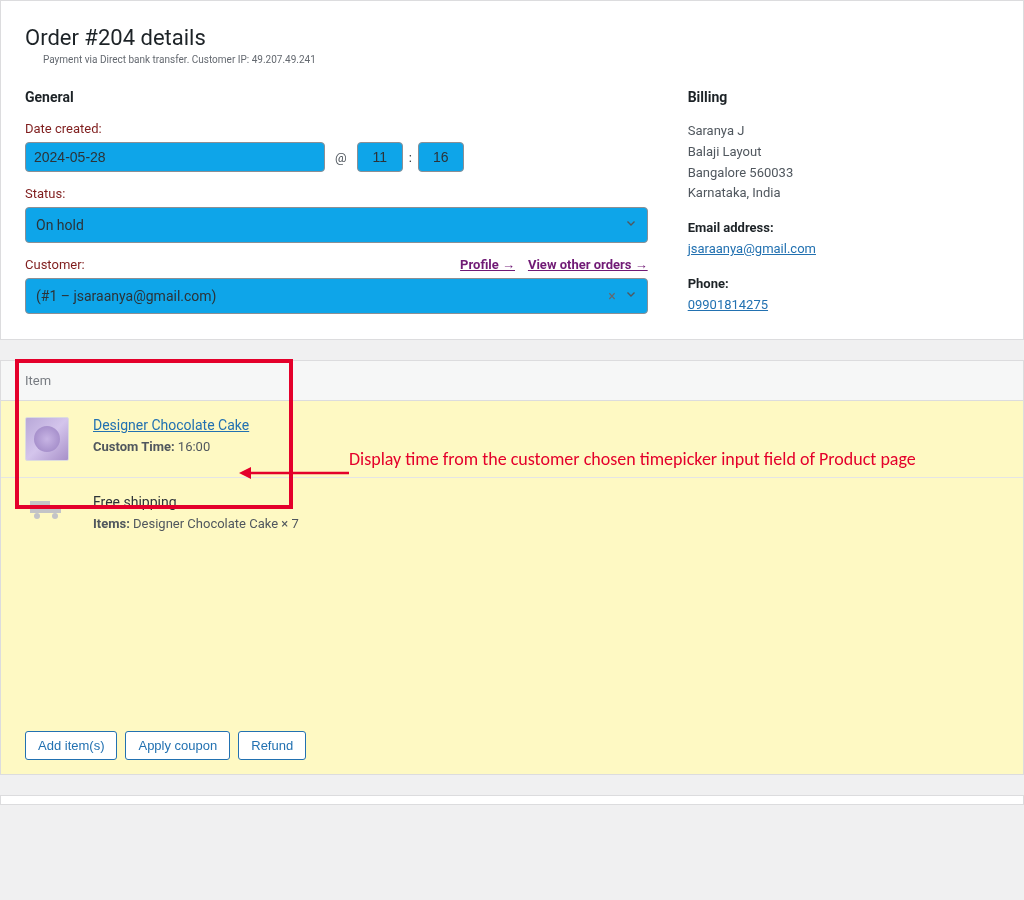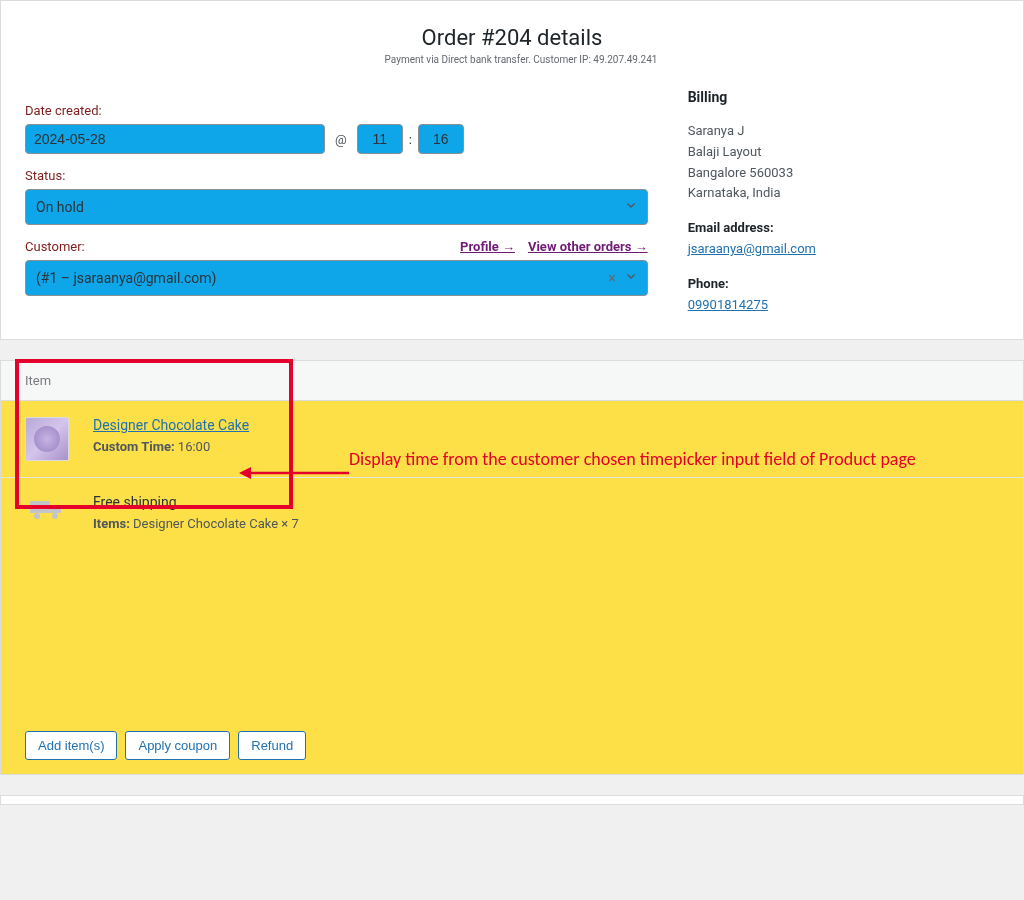--- a/index.html
+++ b/index.html
@@ -9,21 +9,20 @@
     color: #2c3338;
     font-size: 13px;
   }
   .panel {
     background: #fff;
     border: 1px solid #dcdcde;
     margin: 0 0 20px 0;
   }
   .order-header {
     padding: 24px 24px 24px 24px;
-    text-align: center;
   }
   .order-title {
     font-size: 22px;
     font-weight: 400;
     color: #1d2327;
     margin-bottom: 4px;
   }
   .order-subtitle {
     font-size: 10px;
     color: #646970;
@@ -100,21 +99,21 @@
     color: #646970;
     font-size: 14px;
     cursor: pointer;
   }
   .billing-text { color: #50575e; line-height: 1.6; font-size: 13px; }
   .billing-label { font-weight: 700; color: #1d2327; margin-top: 14px; }
   .billing-link { color: #2271b1; text-decoration: underline; }
 
   
   .items-panel {
-    background: #fde047;
+    background: #fef9c3;
     border: 1px solid #dcdcde;
     position: relative;
   }
   .items-header {
     background: #f6f7f7;
     border-bottom: 1px solid #dcdcde;
     padding: 12px 24px;
     color: #787c82;
     font-size: 13px;
   }
@@ -200,20 +199,21 @@
 <body>
 
 <div class="panel">
   <div class="order-header">
     <h1 class="order-title">Order #204 details</h1>
     <div class="order-subtitle">Payment via Direct bank transfer. Customer IP: 49.207.49.241</div>
   </div>
 
   <div class="cols">
     <div class="col-general">
+      <div class="section-title">General</div>
 
       <label class="field-label">Date created:</label>
       <div class="date-row">
         <input type="text" class="date-input" value="2024-05-28" style="">
         <span class="at-sign">@</span>
         <input type="text" class="hm-input" value="11" style="">
         <span>:</span>
         <input type="text" class="hm-input" value="16" style="">
       </div>
 

